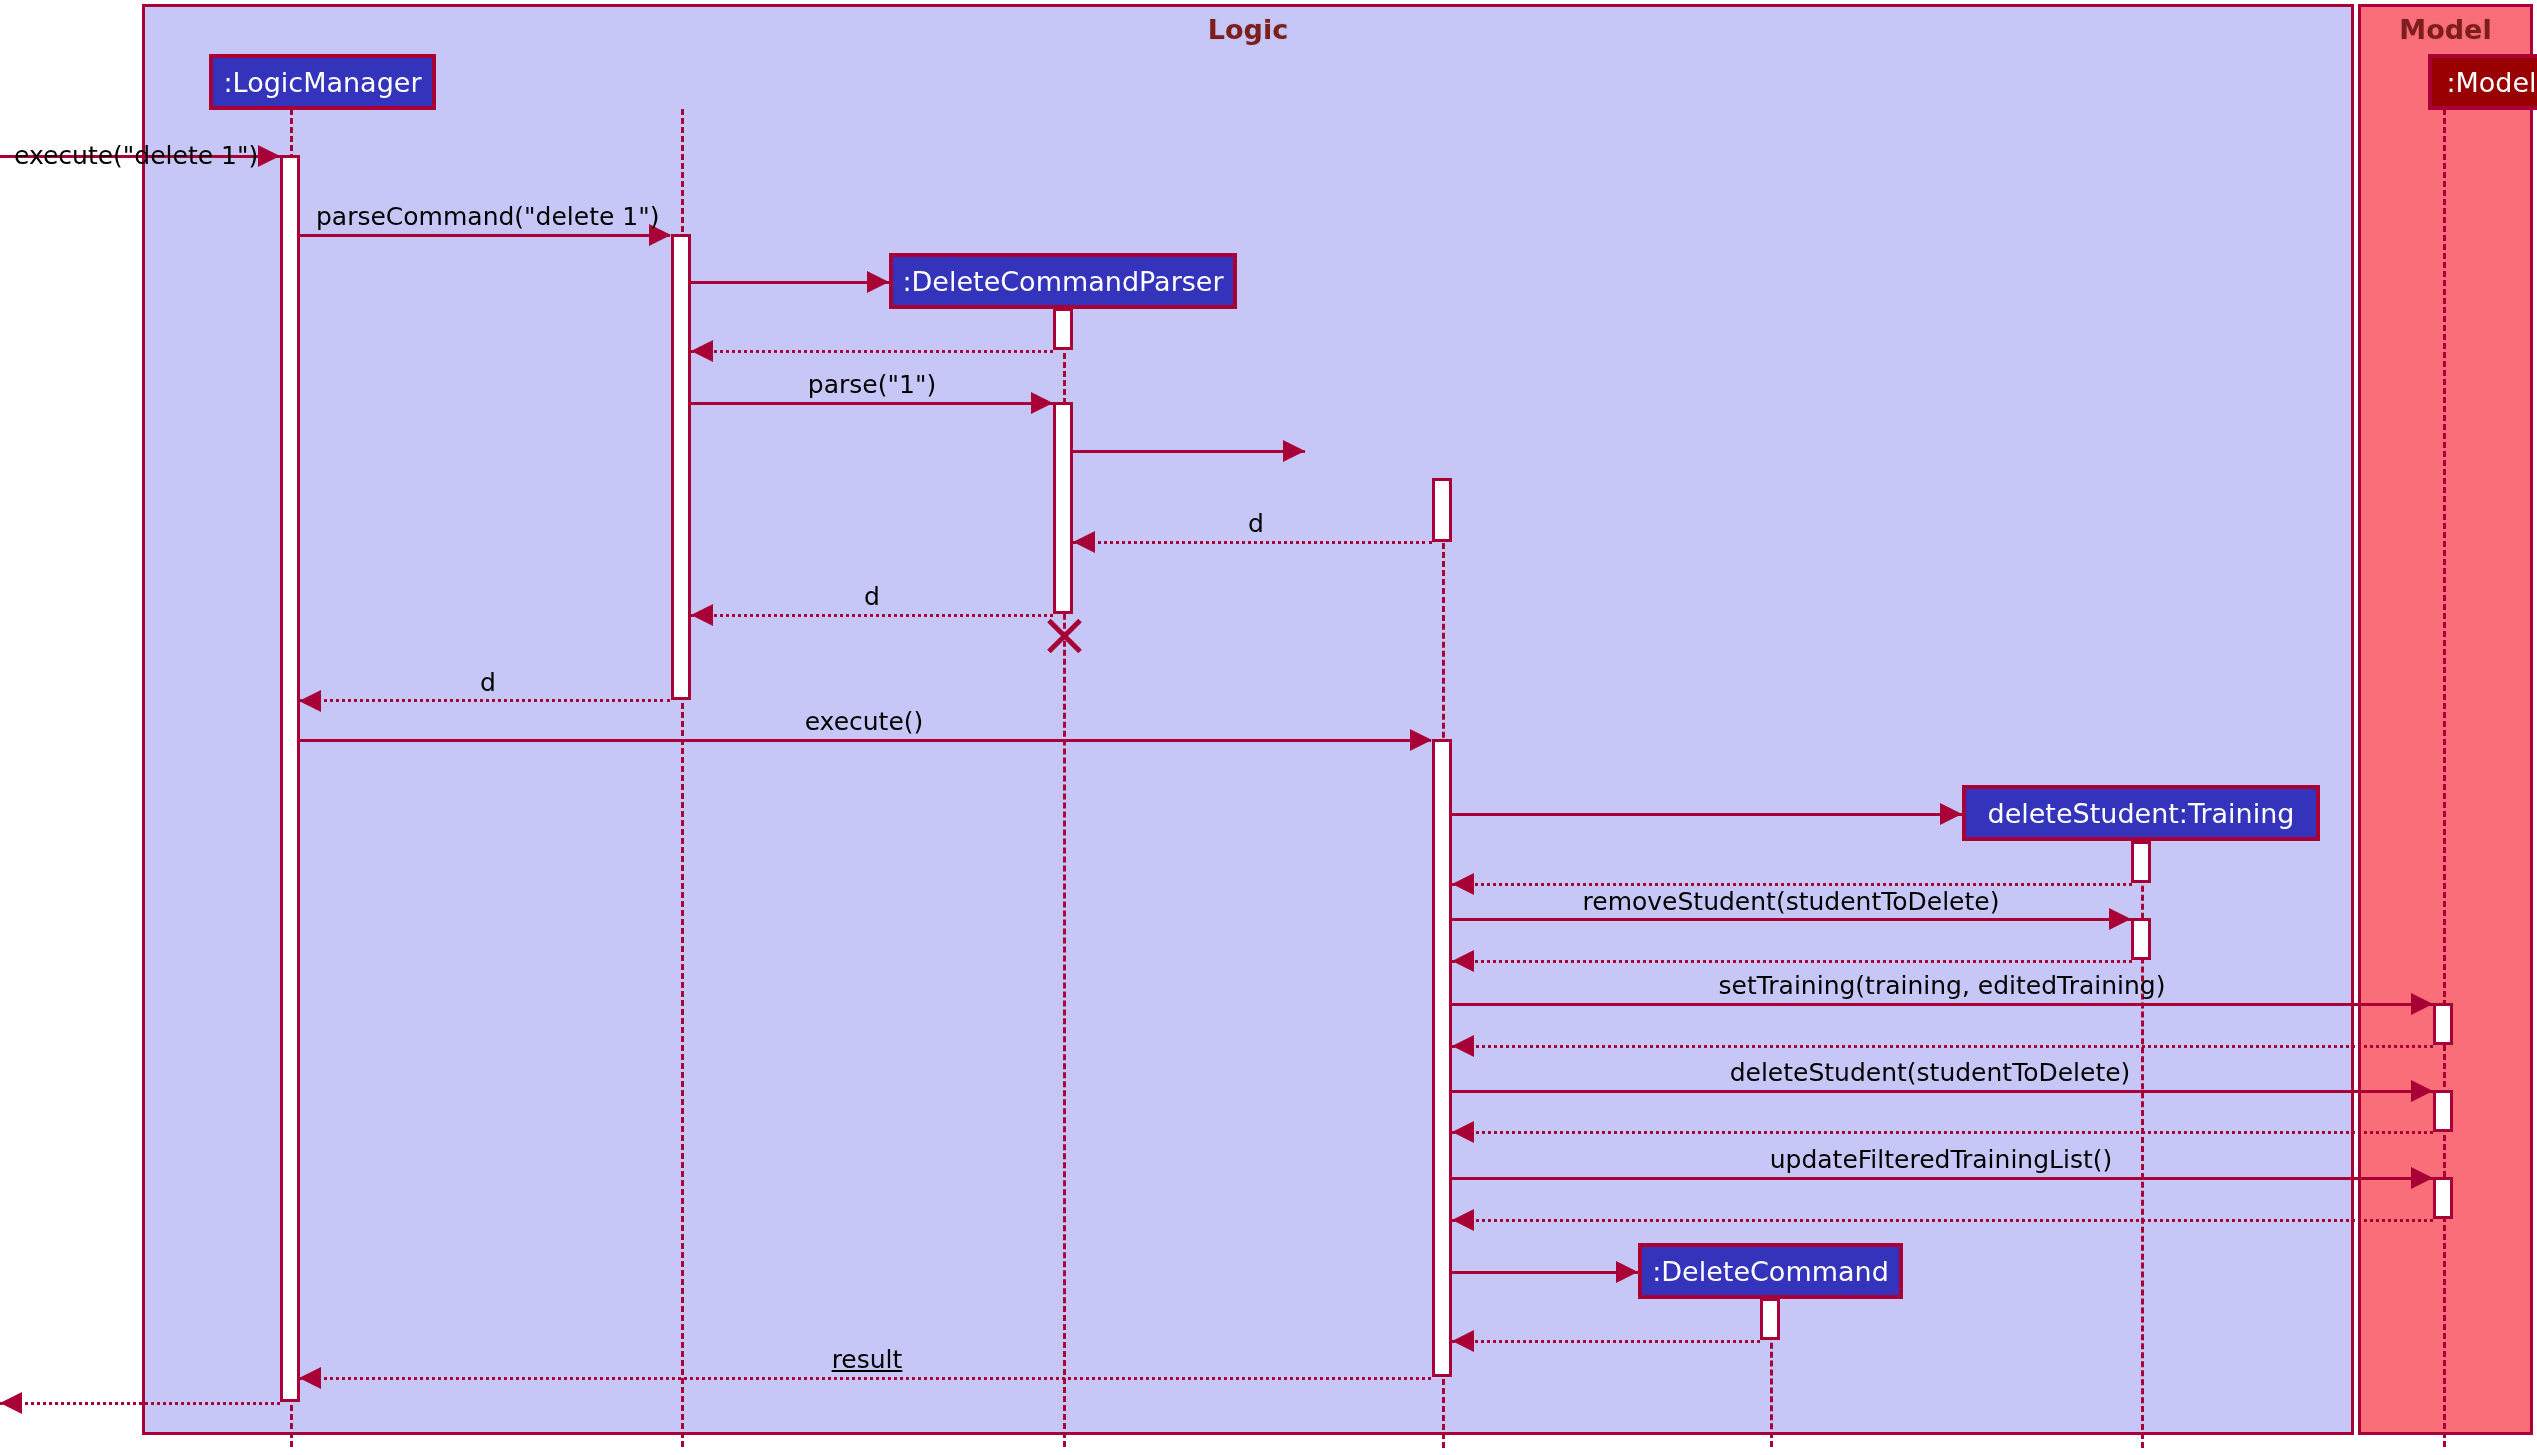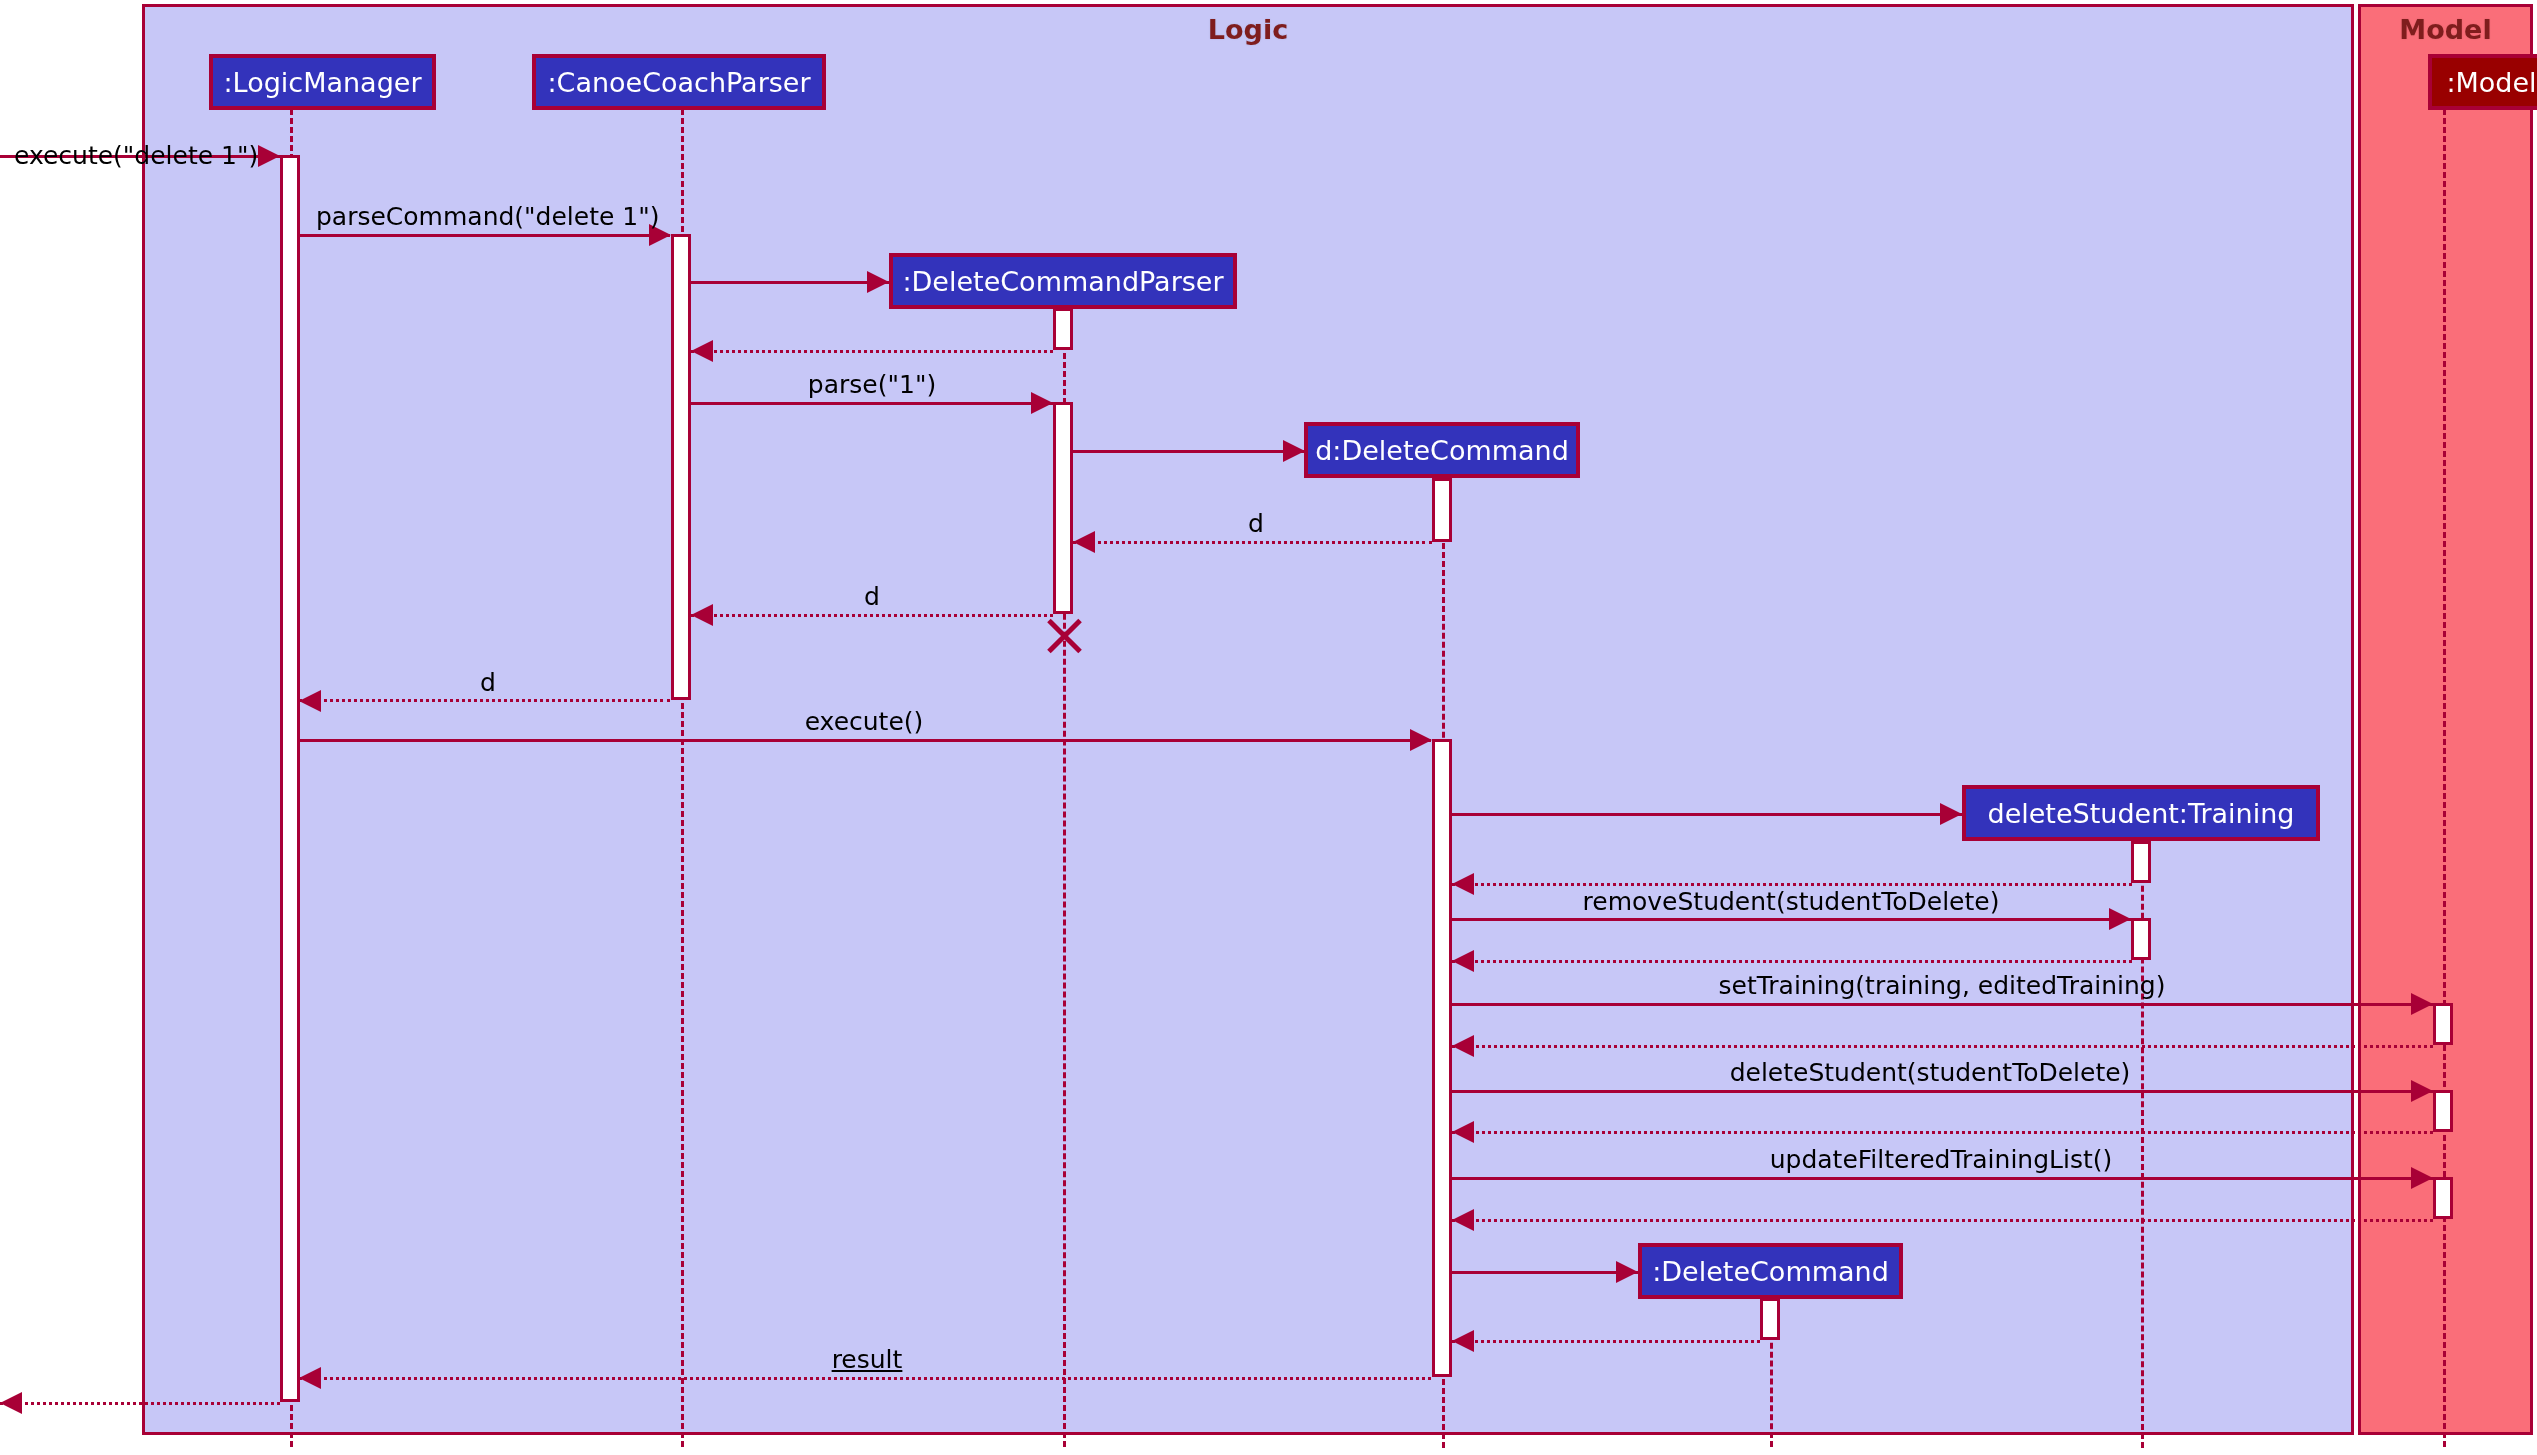--- a/index.html
+++ b/index.html
@@ -125,31 +125,25 @@
   <div class="lifeline" style="left:1063px; top:308px; height:1139px;"></div>
   <div class="lifeline" style="left:1442px; top:498px; height:950px;"></div>
   <div class="lifeline" style="left:2141px; top:841px; height:607px;"></div>
   <div class="lifeline" style="left:1770px; top:1298px; height:149px;"></div>
   <div class="lifeline" style="left:2443px; top:109px; height:1338px;"></div>
 
   <div class="objbox logic" style="left:177px; top:54px; width:227px; height:56px;margin-left:32px;">
     <span>:LogicManager</span>
   </div>
 
-  <div class="objbox logic" style="left:532px; top:54px; width:294px; height:56px;">
-    <span>:CanoeCoachParser</span>
-  </div>
 
   <div class="objbox logic" style="left:889px; top:253px; width:348px; height:56px;">
     <span>:DeleteCommandParser</span>
   </div>
 
-  <div class="objbox logic" style="left:1304px; top:422px; width:276px; height:56px;">
-    <span>d:DeleteCommand</span>
-  </div>
 
   <div class="objbox logic" style="left:1962px; top:785px; width:358px; height:56px;">
     <span>deleteStudent:Training</span>
   </div>
 
   <div class="objbox logic" style="left:1638px; top:1243px; width:265px; height:56px;">
     <span>:DeleteCommand</span>
   </div>
 
   <div class="objbox model" style="left:2380px; top:54px; width:127px; height:56px;margin-left:48px;">

